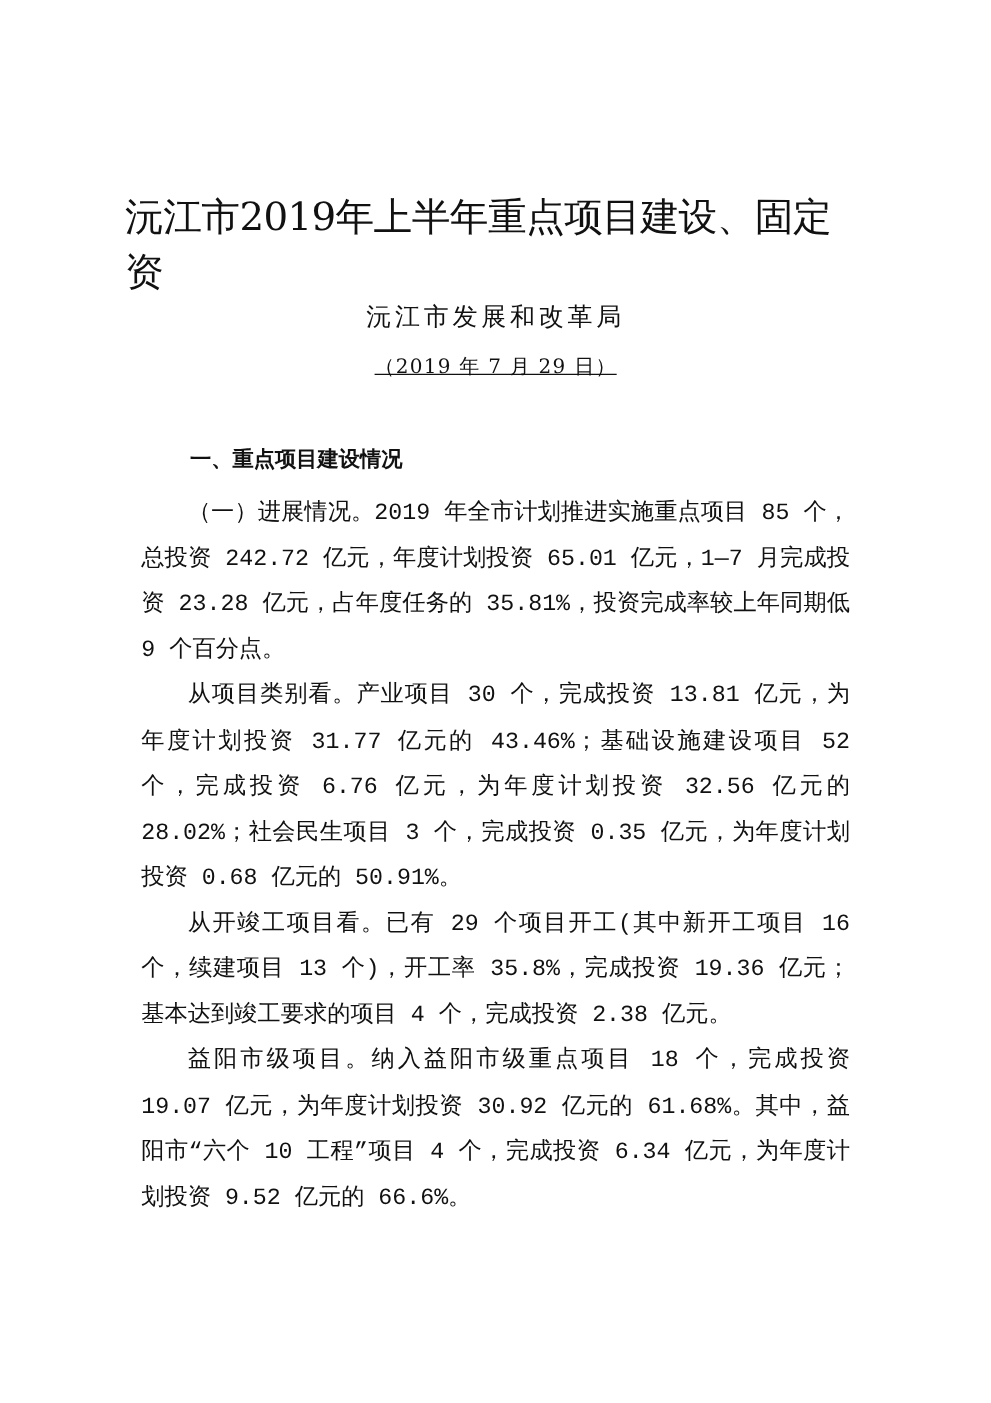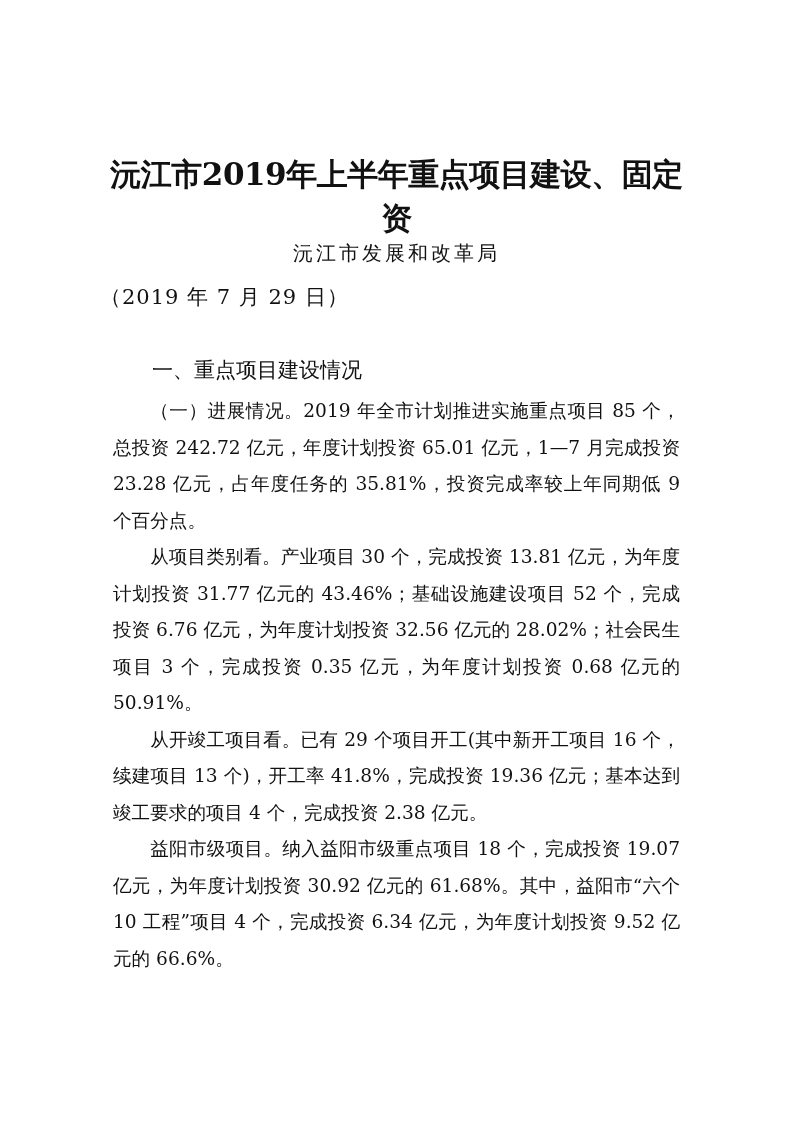--- a/index.html
+++ b/index.html
@@ -1,40 +1,40 @@
 <!DOCTYPE html>
 <html><head>
   <meta charset="utf-8">
   <style>
     html, body { margin: 0; padding: 0; background: #ffffff; }
     body { width: 793px; height: 1122px; position: relative; overflow: hidden;
            font-family: "DejaVu Serif", "Liberation Serif", serif; color: #111; }
     .page { position: absolute; left: 0; top: 0; width: 793px; height: 1122px; background: #fff; }
-    .title { position: absolute; left: 100px; width: 593px; text-align: center;
-             font-size: 31px; line-height: 44px; letter-spacing: -0.5px; font-weight: bold; }
+    .title { position: absolute; left: 100px; width: 593px; 
+             font-size: 31px; line-height: 44px; letter-spacing: -0.5px; font-weight: normal; }
     .t1 { top: 152px; }
     .t2 { top: 194px; }
     .org { position: absolute; top: 240px; left: 100px; width: 593px; text-align: center;
            font-size: 20px; letter-spacing: 3px; }
-    .date { position: absolute; top: 283px; left: 100px; width: 593px; 
-            font-size: 21px; letter-spacing: 1px; }
-    .h1 { position: absolute; top: 356px; left: 152px; font-size: 21px; font-weight: normal;
+    .date { position: absolute; top: 283px; left: 100px; width: 593px; text-align: center;
+            font-size: 16px; letter-spacing: 1px; text-decoration: underline; }
+    .h1 { position: absolute; top: 356px; left: 152px; font-size: 17px; font-weight: bold;
           font-family: "DejaVu Sans", "Liberation Sans", sans-serif; }
     .body { position: absolute; left: 113px; width: 567px; font-size: 18.6px; line-height: 36.5px;
             text-align: justify; text-justify: inter-character; }
-    .body p { margin: 0; text-indent: 2em; }
+    .body p { margin: 0; text-indent: 2em; font-family: Liberation Mono, monospace; }
     .p1 { top: 393px; }
   </style>
 </head>
 <body>
 
 <div class="page">
   <div class="title t1">沅江市2019年上半年重点项目建设、固定资</div>
   <div class="org">沅江市发展和改革局</div>
   <div class="date">（2019 年 7 月 29 日）</div>
   <div class="h1">一、重点项目建设情况</div>
   <div class="body p1">
     <p>（一）进展情况。2019 年全市计划推进实施重点项目 85 个，总投资 242.72 亿元，年度计划投资 65.01 亿元，1—7 月完成投资 23.28 亿元，占年度任务的 35.81%，投资完成率较上年同期低 9 个百分点。</p>
     <p>从项目类别看。产业项目 30 个，完成投资 13.81 亿元，为年度计划投资 31.77 亿元的 43.46%；基础设施建设项目 52 个，完成投资 6.76 亿元，为年度计划投资 32.56 亿元的 28.02%；社会民生项目 3 个，完成投资 0.35 亿元，为年度计划投资 0.68 亿元的 50.91%。</p>
-    <p>从开竣工项目看。已有 29 个项目开工(其中新开工项目 16 个，续建项目 13 个)，开工率 41.8%，完成投资 19.36 亿元；基本达到竣工要求的项目 4 个，完成投资 2.38 亿元。</p>
+    <p>从开竣工项目看。已有 29 个项目开工(其中新开工项目 16 个，续建项目 13 个)，开工率 35.8%，完成投资 19.36 亿元；基本达到竣工要求的项目 4 个，完成投资 2.38 亿元。</p>
     <p>益阳市级项目。纳入益阳市级重点项目 18 个，完成投资 19.07 亿元，为年度计划投资 30.92 亿元的 61.68%。其中，益阳市“六个 10 工程”项目 4 个，完成投资 6.34 亿元，为年度计划投资 9.52 亿元的 66.6%。</p>
   </div>
 </div>
 
 </body></html>

